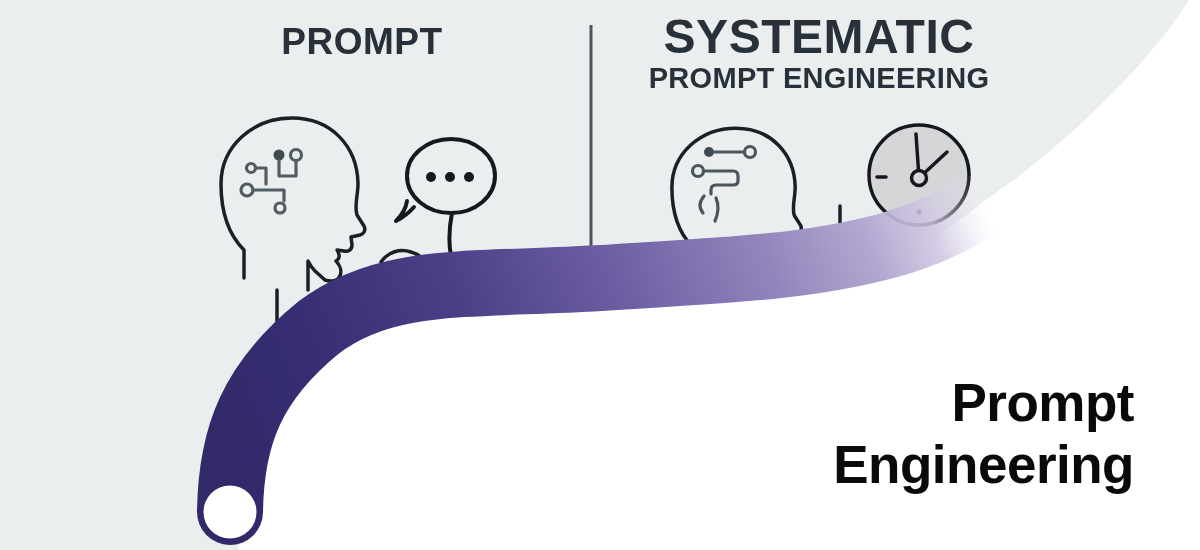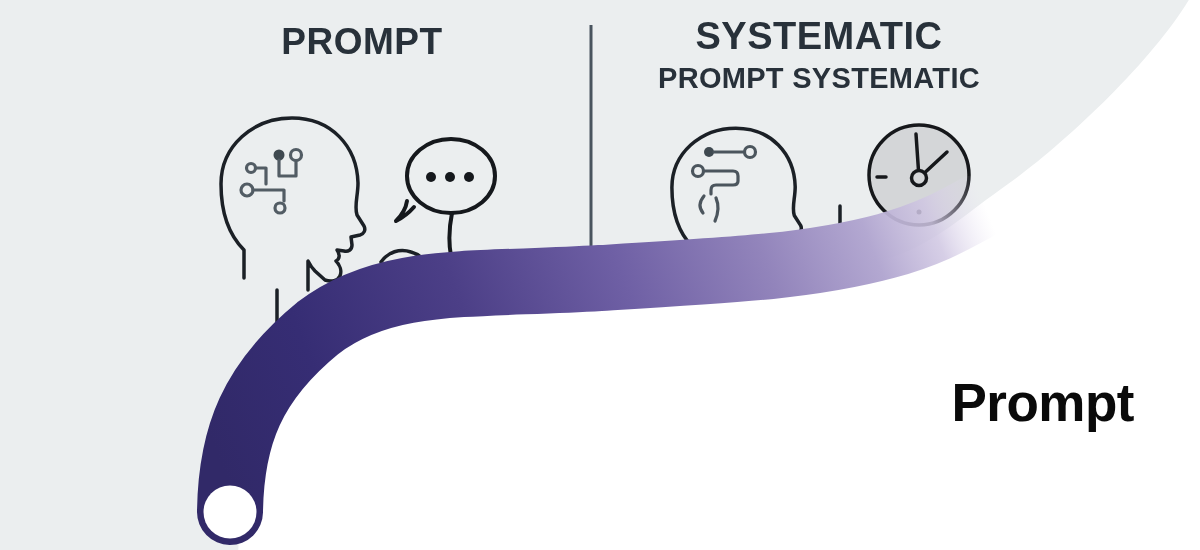--- a/index.html
+++ b/index.html
@@ -4,21 +4,21 @@
 <style>
   html,body{margin:0;padding:0;background:#fff;}
   .stage{
     position:relative;width:1200px;height:550px;overflow:hidden;
     font-family:"Liberation Sans",sans-serif;
   }
   .stage svg{position:absolute;left:0;top:0;}
   .title{position:absolute;text-align:center;color:#28313a;font-weight:800;}
   .title-left{left:197px;top:19px;width:330px;font-size:37px;line-height:45px;letter-spacing:.5px;}
   .title-right{left:628px;top:13px;width:382px;}
-  .title-right .big{font-size:38px;line-height:47px;letter-spacing:.5px;}
+  .title-right .big{font-size:48px;line-height:47px;letter-spacing:.5px;}
   .title-right .small{font-size:29px;line-height:36px;letter-spacing:.3px;}
   .caption{
     position:absolute;right:66px;top:372px;text-align:right;color:#0a0a0a;
     font-weight:800;font-size:53px;line-height:62px;letter-spacing:-.5px;
   }
 </style>
 </head>
 <body>
 
 <div class="stage">
@@ -109,20 +109,21 @@
 
     <circle cx="230" cy="512" r="26.5" fill="#ffffff"></circle>
   </svg>
 
   <div class="title title-left">
     <div>PROMPT</div>
   </div>
 
   <div class="title title-right">
     <div class="big">SYSTEMATIC</div>
-    <div class="small">PROMPT SYSTEMATIC</div>
+    <div class="small">PROMPT ENGINEERING</div>
   </div>
 
   <div class="caption">
     <div>Prompt</div>
+    <div>Engineering</div>
   </div>
 
 </div>
 
 </body></html>

